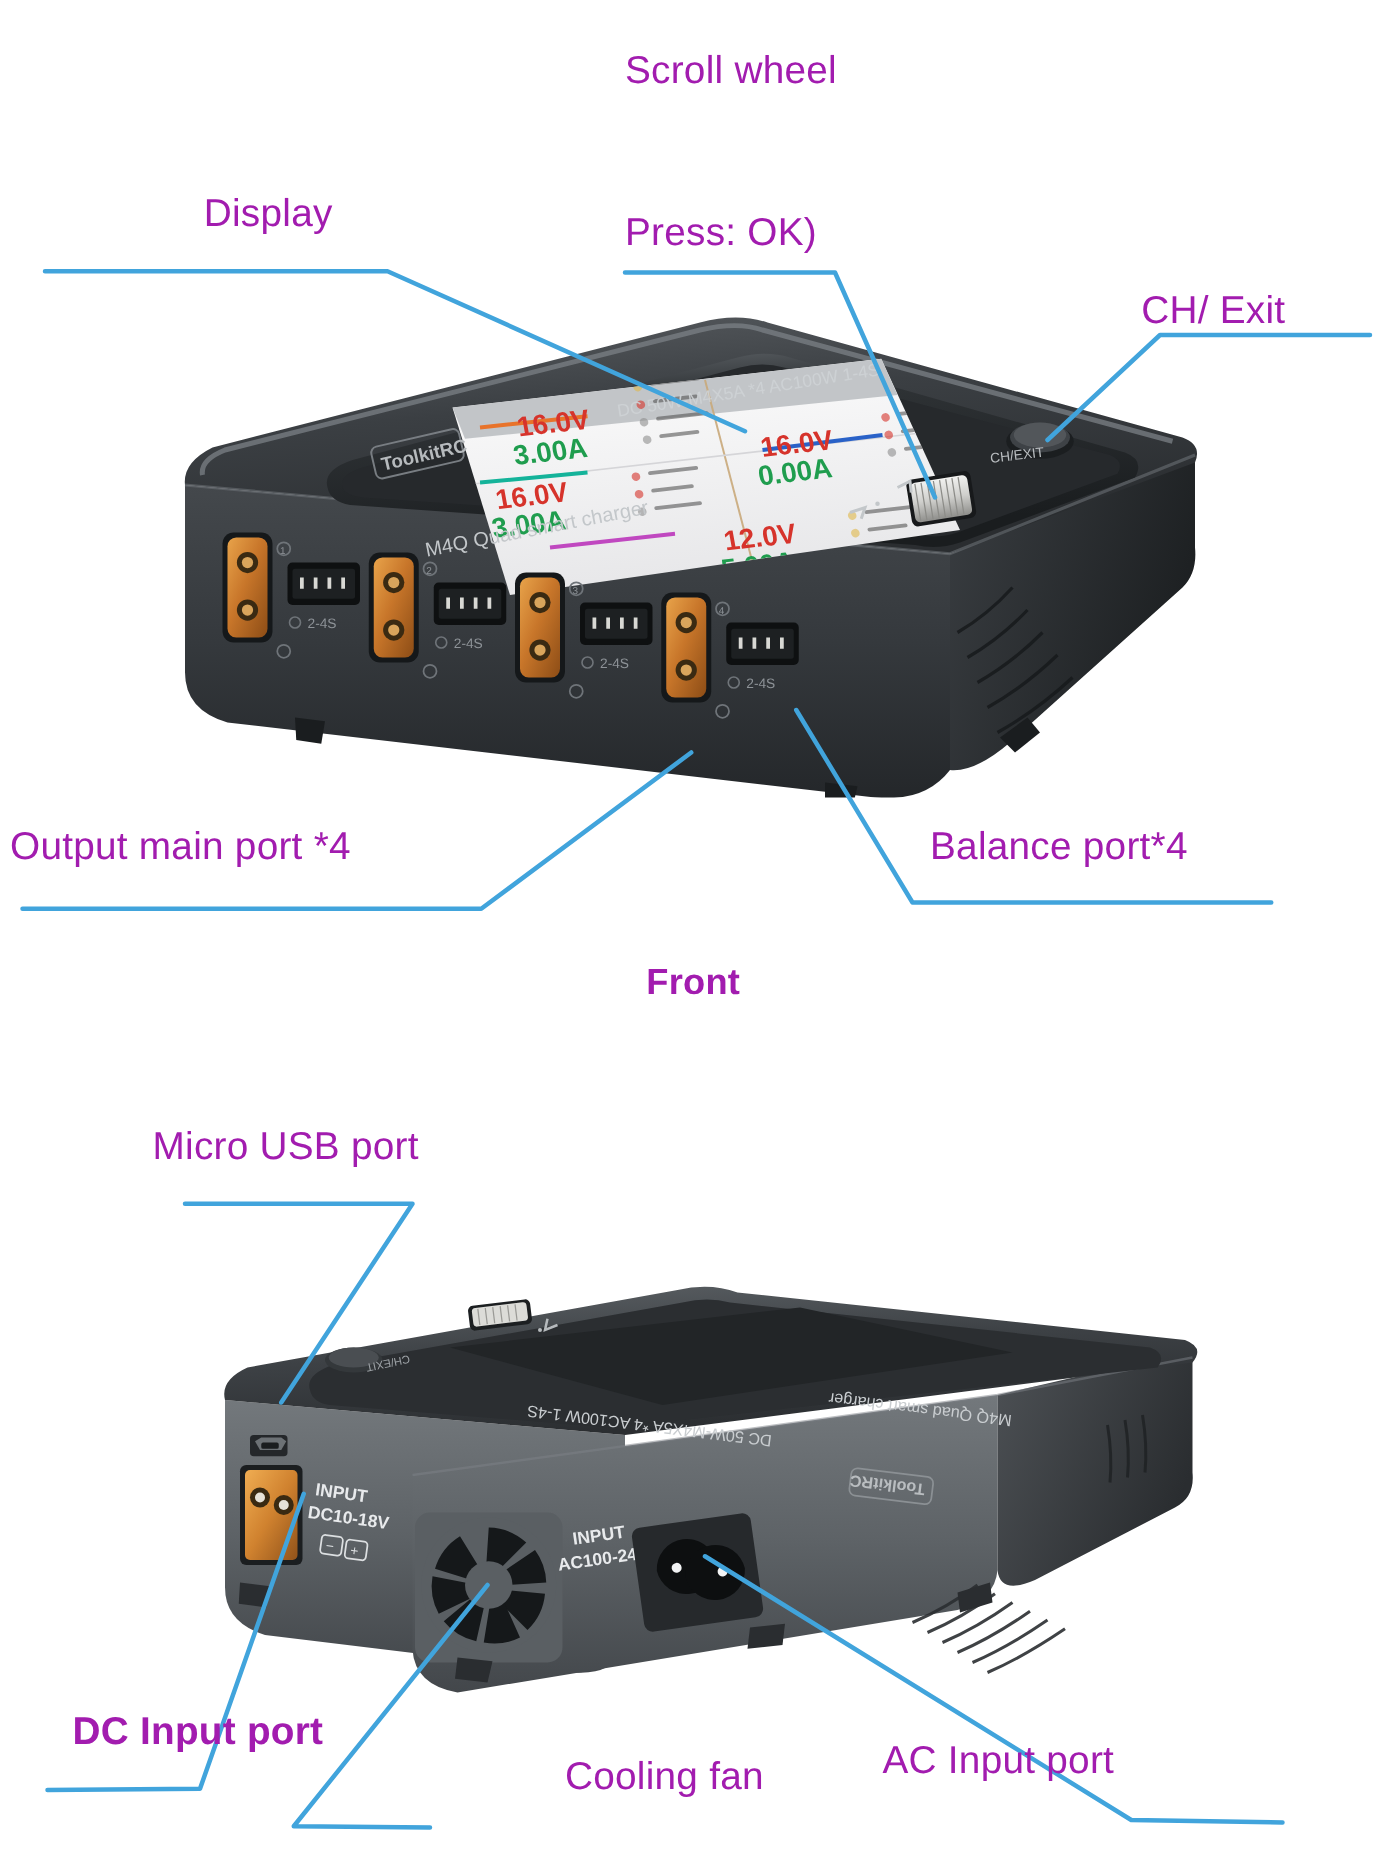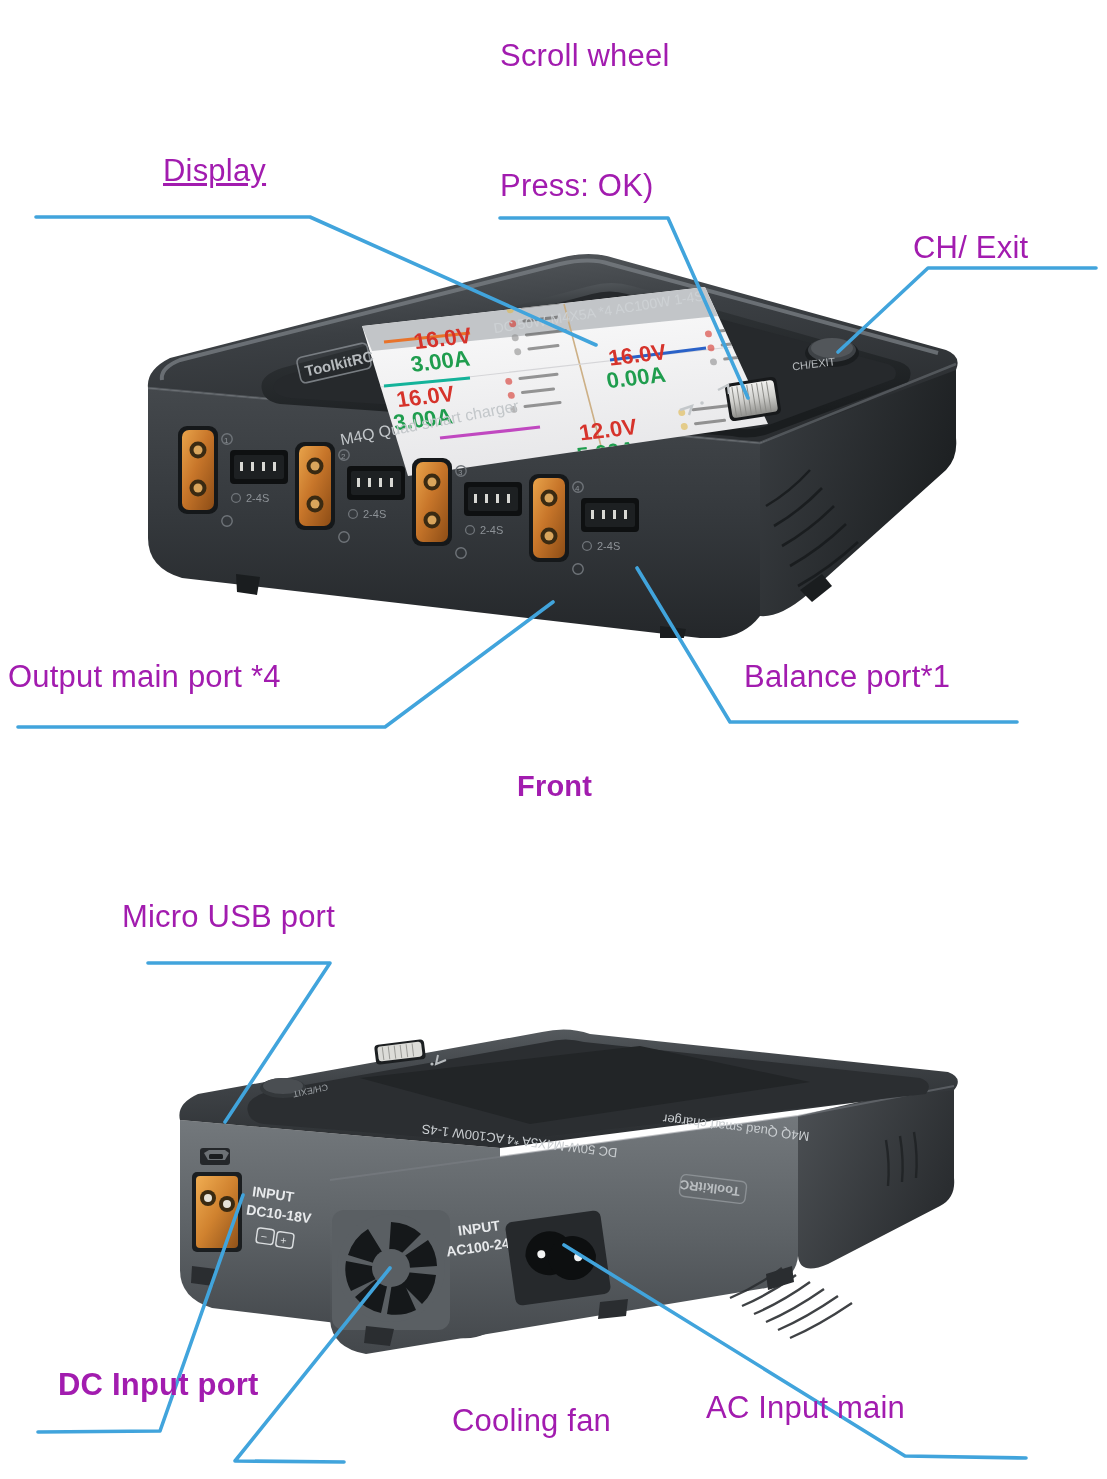--- a/index.html
+++ b/index.html
@@ -440,36 +440,36 @@
       <path d="M148,963 L330,963 L225,1122"></path>
 
       <path d="M38,1432 L160,1431 L243,1195"></path>
 
       <path d="M344,1462 L235,1461 L390,1268"></path>
 
       <path d="M1026,1458 L905,1456 L564,1245"></path>
     </g>
   </svg>
 
-  <div class="lbl" style="left:163px;top:155px;text-decoration:underline;">Display</div>
+  <div class="lbl" style="left:163px;top:155px;">Display</div>
 
   <div class="lbl" style="left:500px;top:40px;">Scroll wheel</div>
 
 
   <div class="lbl" style="left:500px;top:170px;">Press: OK)</div>
 
   <div class="lbl" style="left:913px;top:232px;text-align:right;">CH/ Exit</div>
 
   <div class="lbl" style="left:8px;top:661px;text-align:center;">Output main port *4</div>
 
-  <div class="lbl" style="left:744px;top:661px;">Balance port*1</div>
+  <div class="lbl" style="left:744px;top:661px;">Balance port*4</div>
 
   <div class="lbl bold" style="left:517px;top:772px;">Front</div>
 
   <div class="lbl" style="left:122px;top:901px;">Micro USB port</div>
 
   <div class="lbl" style="left:58px;top:1369px;font-weight:bold;">DC Input port</div>
 
   <div class="lbl" style="left:452px;top:1405px;">Cooling fan</div>
 
-  <div class="lbl" style="left:706px;top:1392px;">AC Input main</div>
+  <div class="lbl" style="left:706px;top:1392px;">AC Input port</div>
 
 </div>
 
 </body></html>

